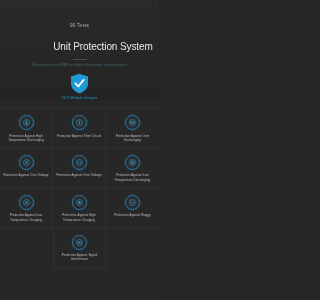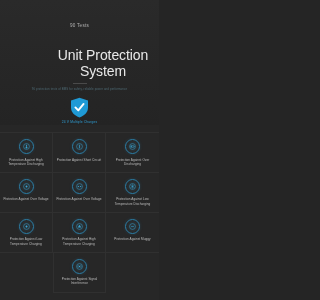--- a/index.html
+++ b/index.html
@@ -30,26 +30,26 @@
     text-align: center;
     background: linear-gradient(180deg, #2a2a2a 0%, #242424 100%);
   }
   .eyebrow {
     font-size: 4.6px;
     letter-spacing: 0.25px;
     color: #b4b4b4;
     line-height: 7px;
   }
   .hero-title {
-    font-size: 14px;
+    font-size: 10px;
     font-weight: 400;
     letter-spacing: -0.1px;
     color: #e9e9e9;
     line-height: 16px;
-    margin-top: 18px;
+    margin-top: 10px;
     padding-left: 47px;
   }
   .divider {
     width: 14px;
     height: 1px;
     background: #4a4a4a;
     margin: 4px auto 3px auto;
   }
   .hero-sub {
     font-size: 2.9px;

